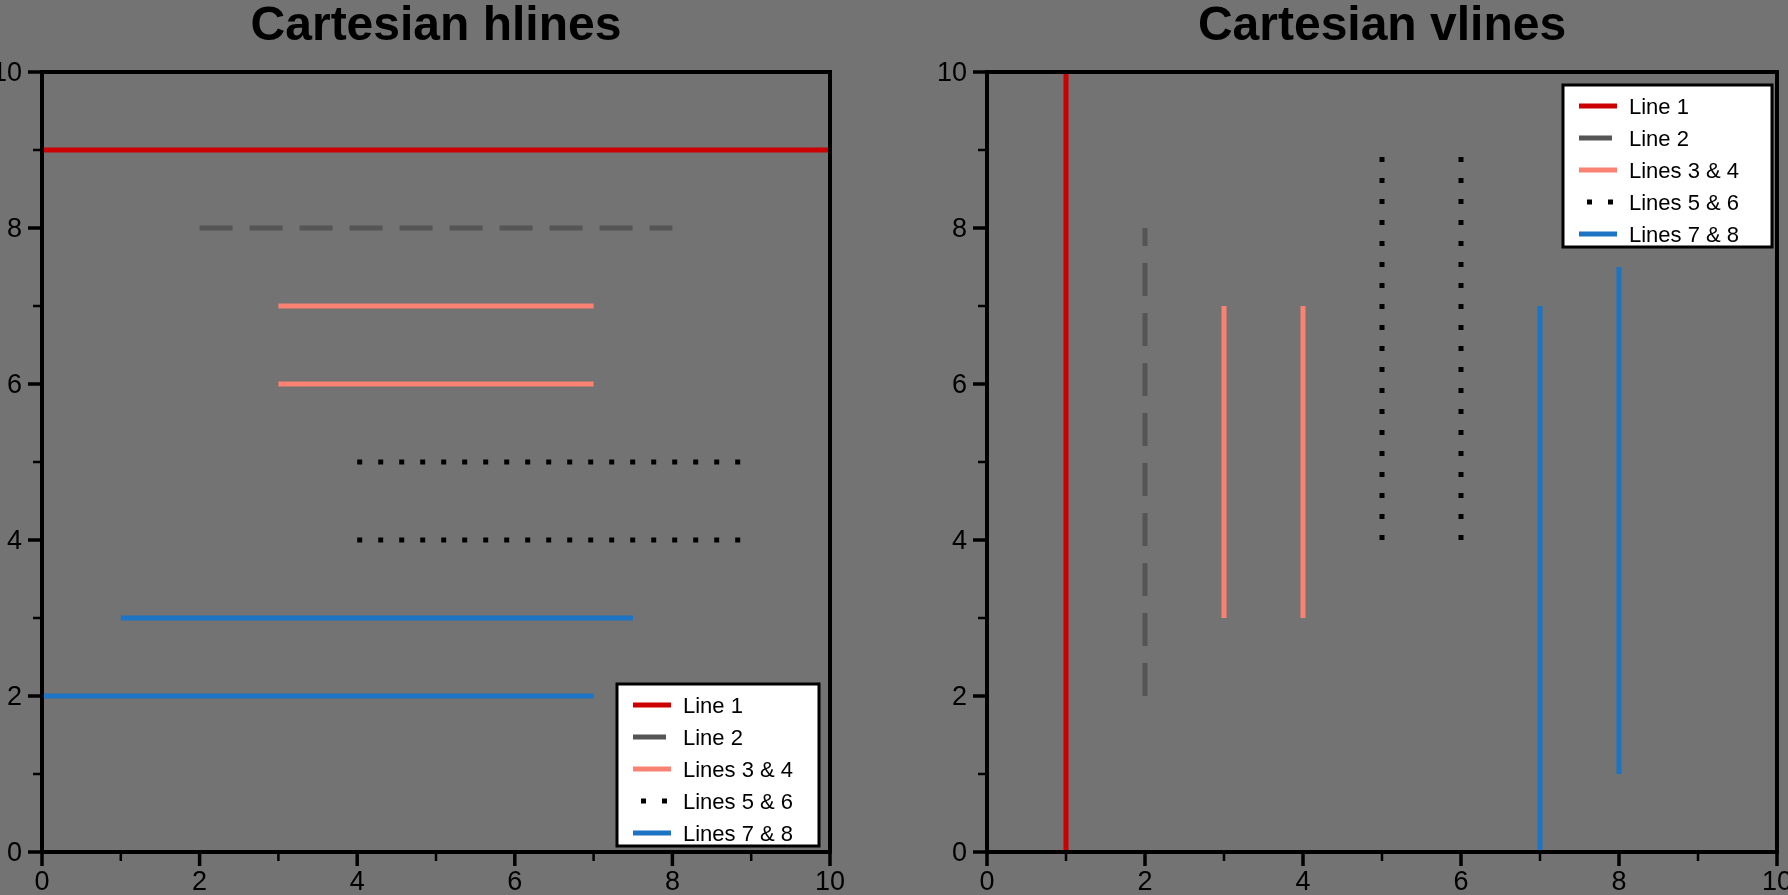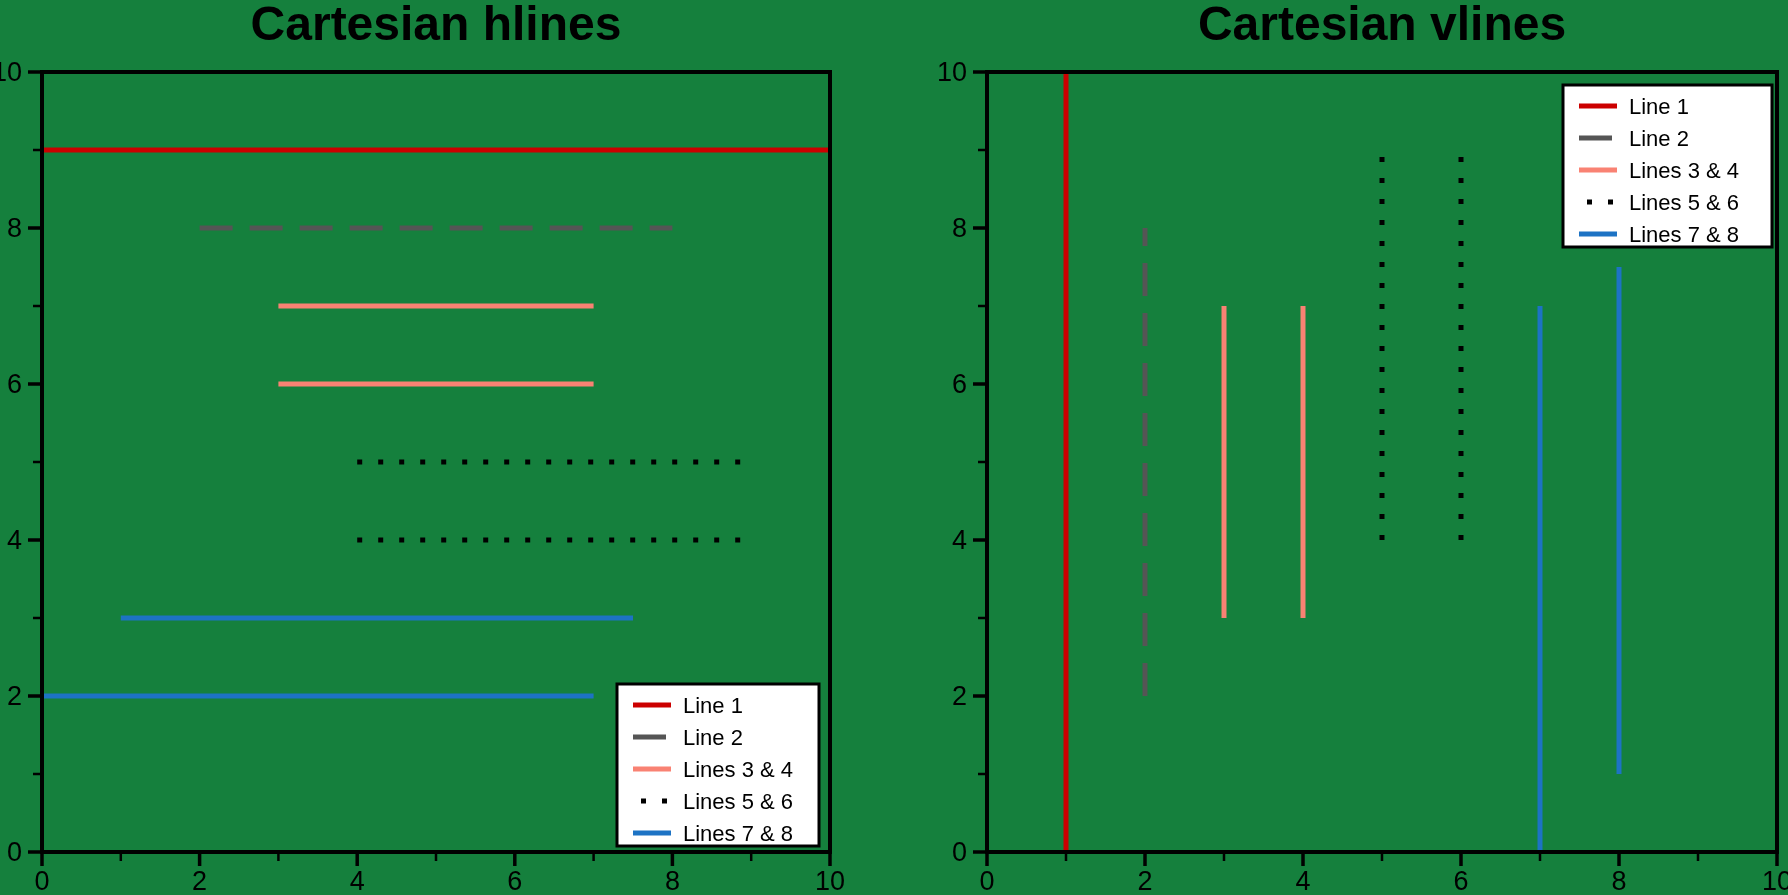--- a/index.html
+++ b/index.html
@@ -1,20 +1,20 @@
 <!DOCTYPE html>
 <html><head>
 <meta charset="utf-8">
 <style>
   html, body { margin: 0; padding: 0; background: #ffffff; }
   .figure {
     position: relative;
     width: 1788px;
     height: 895px;
-    background: #15803d;
+    background: #737373;
     overflow: hidden;
     font-family: "Liberation Sans", sans-serif;
   }
   .plot-title {
     position: absolute;
     top: -4px;
     height: 56px;
     line-height: 56px;
     text-align: center;
     font-size: 48px;

